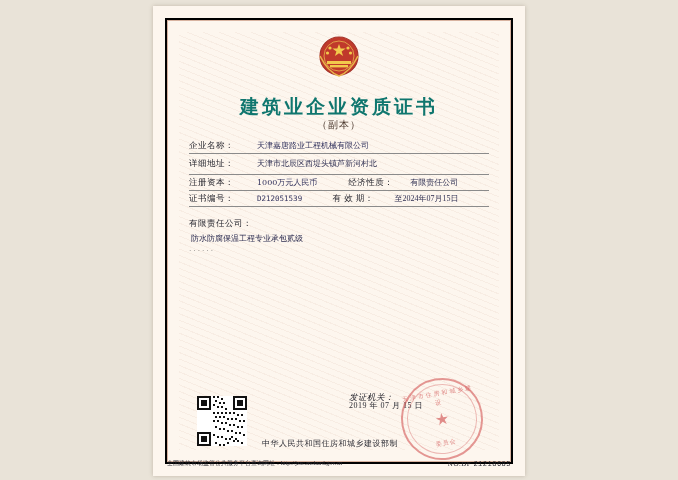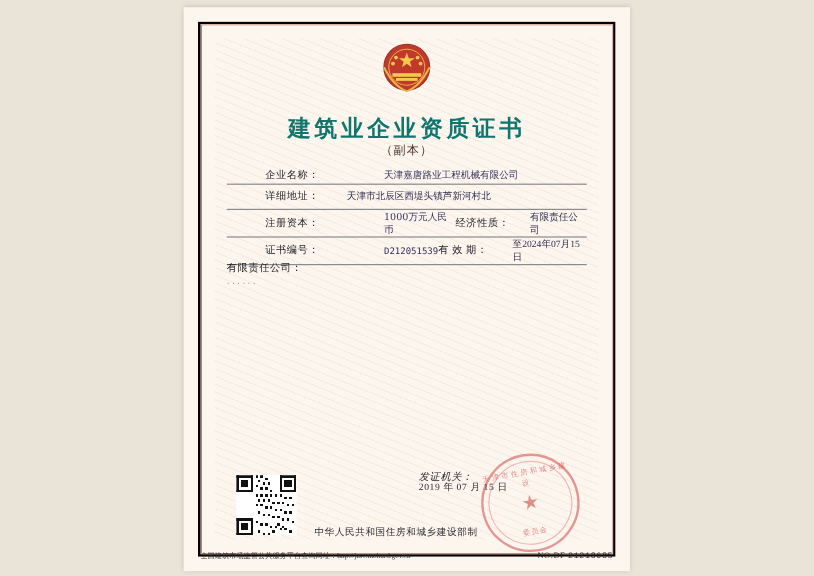--- a/index.html
+++ b/index.html
@@ -119,37 +119,35 @@
   .flabel {
     width: 62px;
     flex: 0 0 62px;
     font-size: 8.5px;
     color: #1f1f28;
     display: flex;
     flex-direction: column;
     justify-content: center;
     letter-spacing: 0.5px;
     padding-right: 2px;
-    margin-left: 32px;
   }
   .flabel .sub {
     font-size: 5px;
     color: #3b3b46;
     letter-spacing: 0;
     line-height: 1.1;
   }
   .fvalue {
     flex: 1 1 auto;
     display: flex;
     align-items: center;
     padding-left: 4px;
     font-size: 8px;
     color: #2f2f52;
     font-family: "DejaVu Serif", serif;
-    margin-left: 31px;
   }
   .fvalue.blue { color: #33335e; }
   .half-label {
     width: 58px;
     flex: 0 0 58px;
     font-size: 8.5px;
     display: flex;
     align-items: center;
     letter-spacing: 0.5px;
     color: #1f1f28;
@@ -352,20 +350,21 @@
         <div class="flabel">证书编号：</div>
         <div class="fvalue blue mono" style="font-size:7.5px;">D212051539</div>
         <div class="half-label">有 效 期：</div>
         <div class="half-value">至2024年07月15日</div>
       </div>
 
     </div>
 
     <div class="scope">
       <div class="scope-title">有限责任公司：</div>
+      <div class="scope-body">防水防腐保温工程专业承包贰级</div>
       <div class="scope-dots">······</div>
     </div>
 
     <div class="issuer">发证机关：</div>
     <div class="issue-date">2019 年 07 月 15 日</div>
     <div class="ministry">中华人民共和国住房和城乡建设部制</div>
 
     <div class="seal">
       <div class="ring"></div>
       <div class="seal-top">天津市住房和城乡建设</div>

